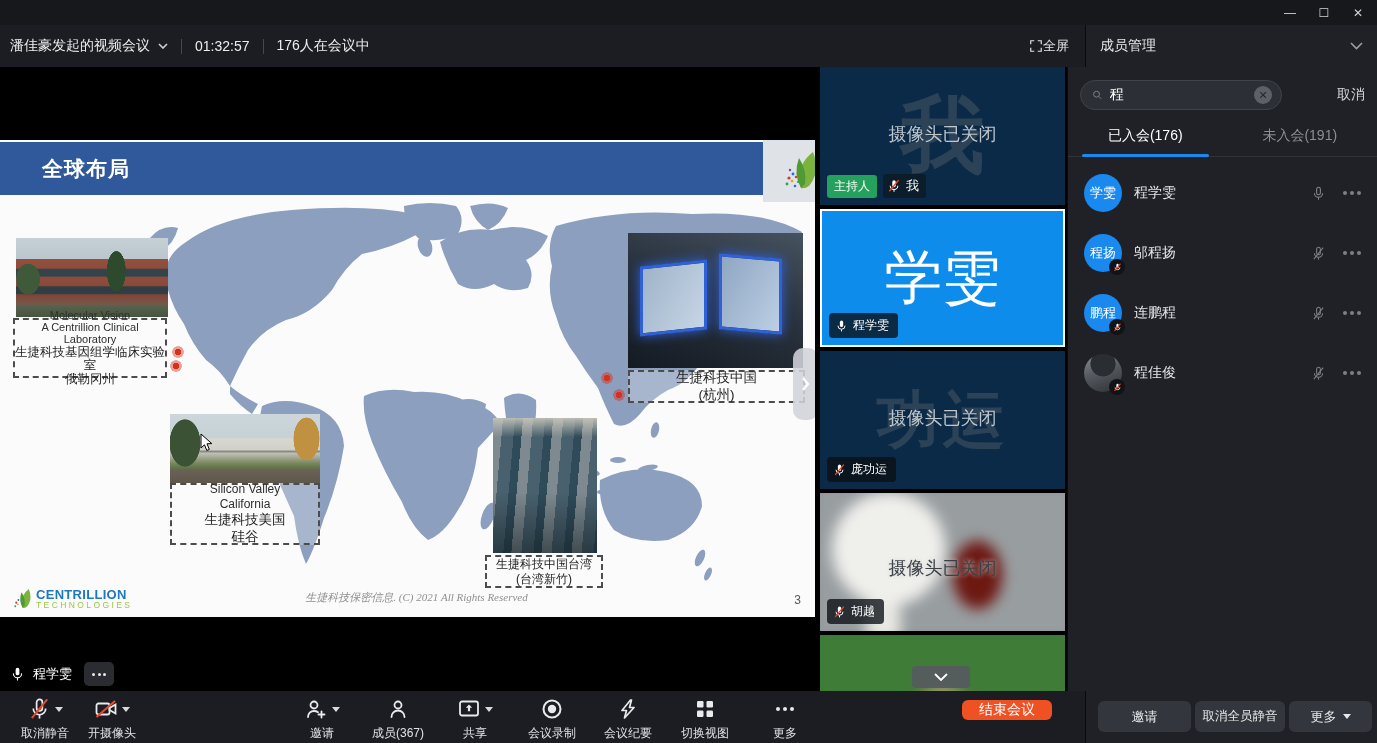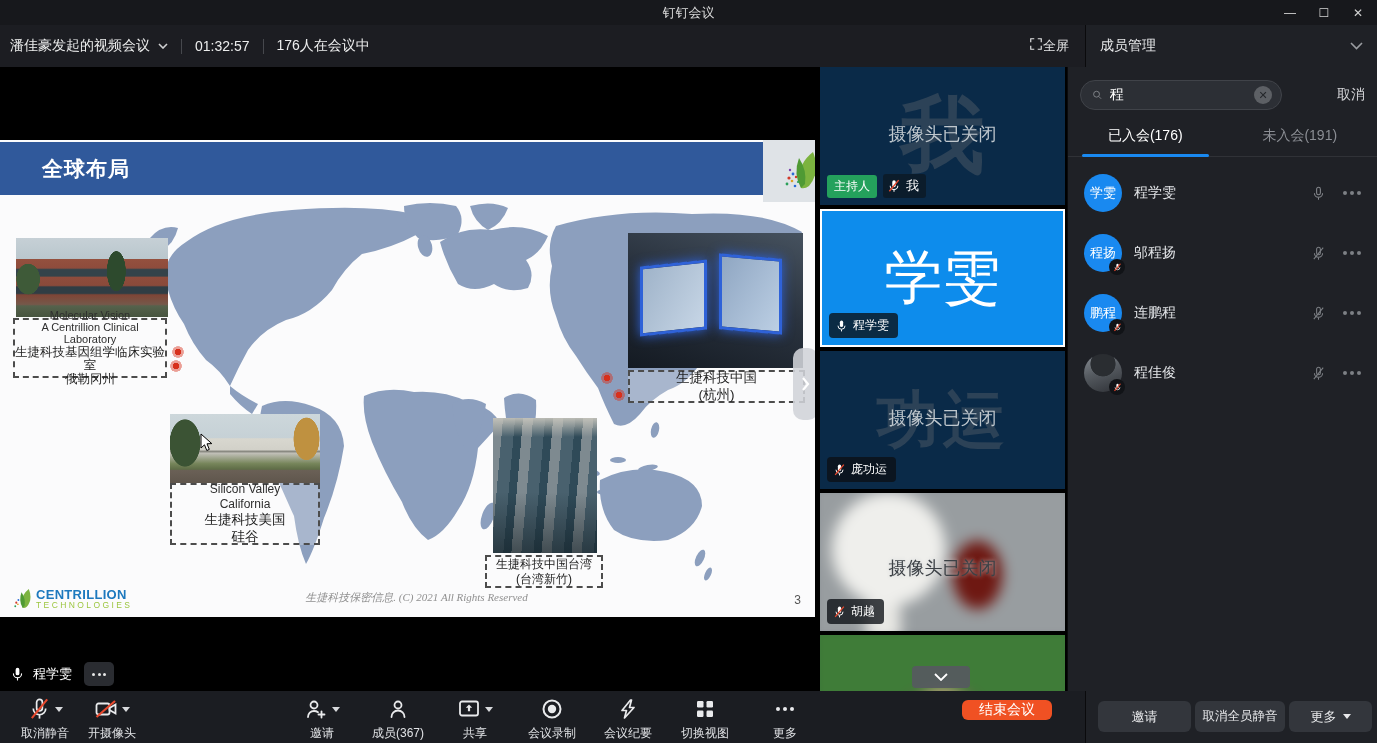--- a/index.html
+++ b/index.html
@@ -13,21 +13,21 @@
 .win-controls{position:absolute;right:2px;top:0;height:25px;display:flex;z-index:5;}
 .win-btn{width:34px;display:flex;align-items:center;justify-content:center;font-size:12px;color:#d2d2d2;}
 
 
 .infobar{height:42px;display:flex;background:#1c1d22;}
 .infobar-main{width:1085px;position:relative;display:flex;align-items:center;padding-left:10px;background:#1c1d22;}
 .meeting-title{font-size:14px;color:#eceded;}
 .chev-down{width:10px;height:6px;margin-left:8px;}
 .divider-v{width:1px;height:15px;background:#46484d;margin:0 13px;}
 .bar-text{font-size:14px;color:#eceded;}
-.fullscreen-btn{position:absolute;right:16px;display:flex;align-items:flex-start;font-size:13px;color:#e4e5e6;}
+.fullscreen-btn{position:absolute;right:16px;display:flex;align-items:center;font-size:13px;color:#e4e5e6;}
 .infobar-panel{flex:1;background:#1f2126;border-left:1px solid #0a0a0c;display:flex;align-items:center;justify-content:space-between;padding:0 14px;}
 .panel-title{font-size:14px;color:#e6e7e9;}
 
 
 .content{display:flex;height:624px;}
 .stage{width:815px;position:relative;background:#000;overflow:hidden;}
 
 
 .slide{position:absolute;left:0;top:73px;width:833px;height:477px;background:#fbfbfc;overflow:hidden;}
 .slide-header{position:absolute;left:0;top:2px;width:833px;height:53px;background:#30599b;display:flex;align-items:center;padding-left:42px;}
@@ -130,21 +130,20 @@
 .pf-unmute{left:109px;width:90px;font-size:12.5px;}
 .pf-more{left:203px;width:83px;}
 .caret-sm{width:0;height:0;border-left:4px solid transparent;border-right:4px solid transparent;border-top:5px solid #e8e9eb;}
 </style>
 </head>
 <body>
 
 <div class="app">
 
   <div class="titlebar">
-    <div class="title">钉钉会议</div>
     <div class="win-controls">
       <div class="win-btn">—</div>
       <div class="win-btn">☐</div>
       <div class="win-btn">✕</div>
     </div>
   </div>
 
   <div class="infobar">
     <div class="infobar-main">
       <span class="meeting-title">潘佳豪发起的视频会议</span>

